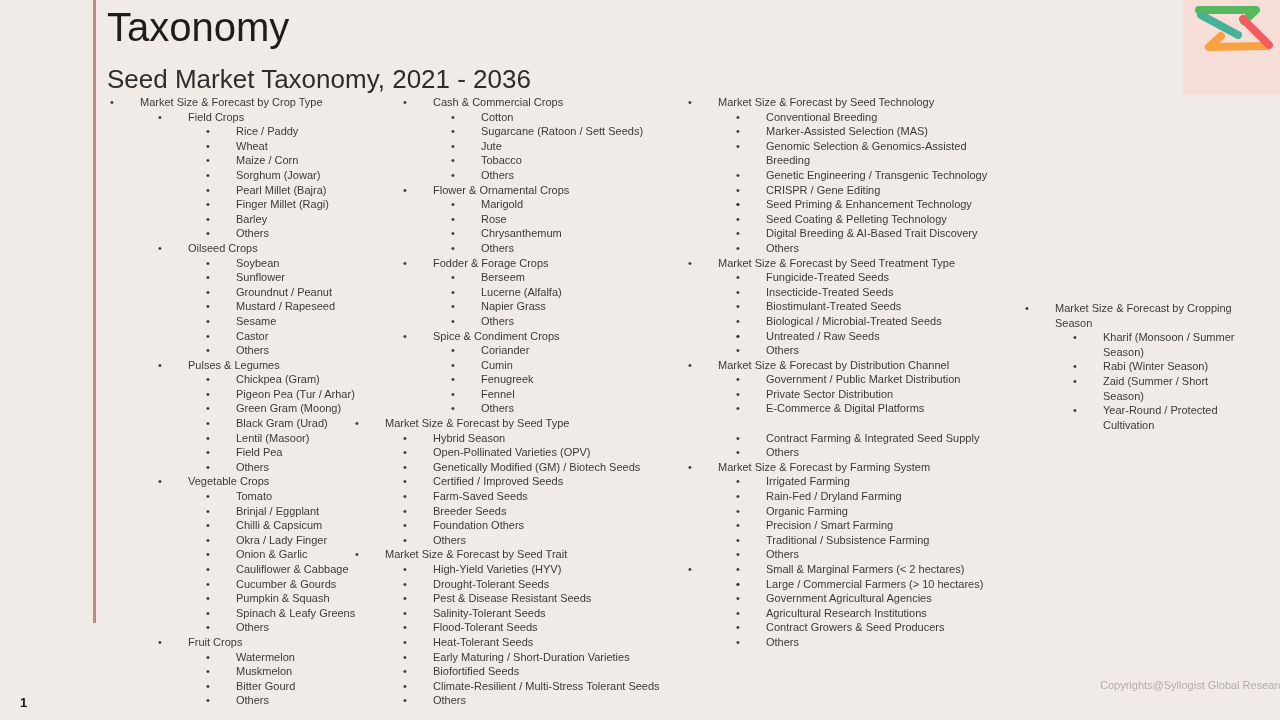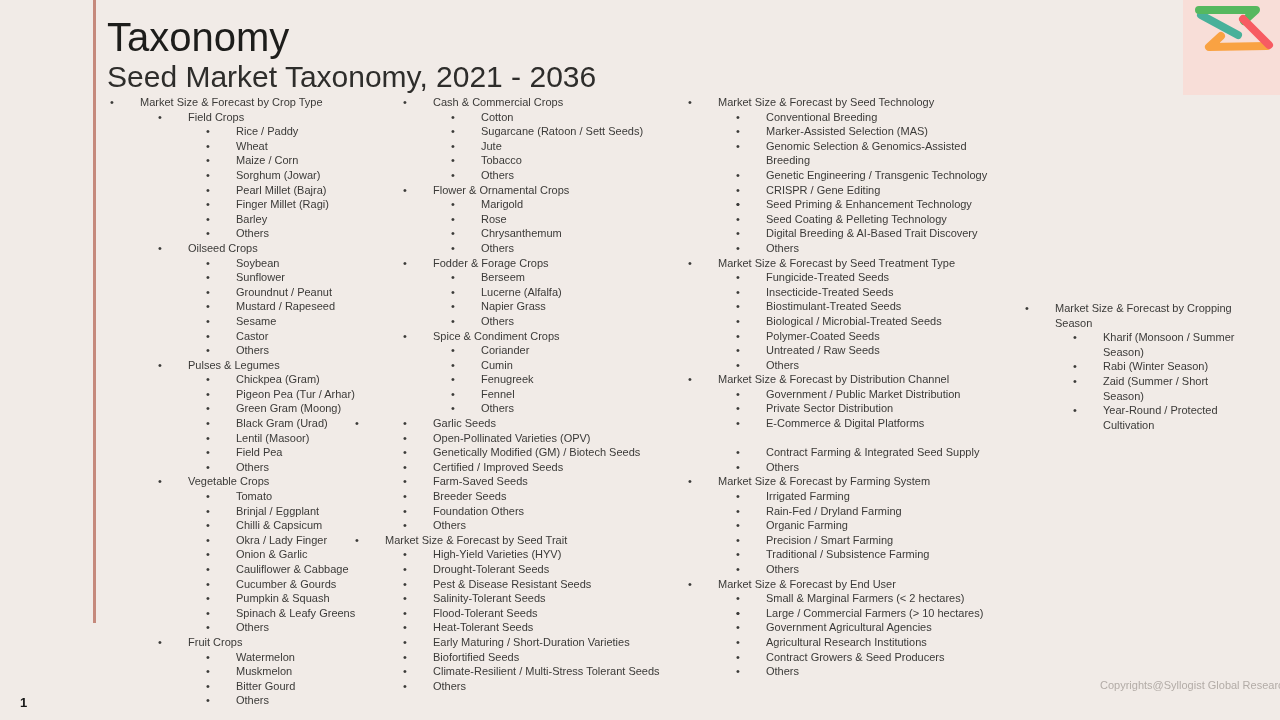--- a/index.html
+++ b/index.html
@@ -8,23 +8,23 @@
     --logo-green:#56b85f; --logo-teal:#48b19a; --logo-red:#f75b62; --logo-orange:#f9a242;
   }
   *{margin:0;padding:0;box-sizing:border-box;}
   html,body{width:1280px;height:720px;}
   body{
     font-family:"Liberation Sans","DejaVu Sans",sans-serif;
     background:var(--bg); color:var(--text); overflow:hidden; position:relative;
   }
   .slide{position:absolute;inset:0;}
   .accent-line{position:absolute;left:93px;top:0;width:3px;height:623px;background:var(--accent);}
-  header{position:absolute;left:107px;top:15px;}
+  header{position:absolute;left:107px;top:5px;}
   h1{font-size:40px;font-weight:400;color:var(--title);letter-spacing:0px;line-height:1.1;}
-  .subtitle{font-size:30px;font-weight:400;color:#2e2d2b;margin-top:1px;}
+  .subtitle{font-size:26px;font-weight:400;color:#2e2d2b;margin-top:15px;}
   .logo{position:absolute;right:0;top:0;width:97px;height:95px;background:var(--logo-bg);}
   .logo svg{display:block;width:97px;height:95px;}
   .stroke{fill:none;stroke-width:8;stroke-linecap:round;stroke-linejoin:round;}
   .s-green{stroke:var(--logo-green);}
   .s-teal{stroke:var(--logo-teal);}
   .s-red{stroke:var(--logo-red);}
   .s-orange{stroke:var(--logo-orange);}
 
   .col{position:absolute;font-size:11px;line-height:14.6px;color:var(--text);}
   #col1{left:102px;top:95px;width:300px;}
@@ -316,24 +316,25 @@
       <div class="item lvl3">
         <span class="bullet">•</span>
         <span class="txt">Fennel</span>
       </div>
       <div class="item lvl3">
         <span class="bullet">•</span>
         <span class="txt">Others</span>
       </div>
       <div class="item lvl1">
         <span class="bullet">•</span>
-      </div>
-      <div class="item lvl2">
-        <span class="bullet">•</span>
-        <span class="txt">Garlic Seeds</span>
+        <span class="txt">Market Size &amp; Forecast by Seed Type</span>
+      </div>
+      <div class="item lvl2">
+        <span class="bullet">•</span>
+        <span class="txt">Hybrid Season</span>
       </div>
       <div class="item lvl2">
         <span class="bullet">•</span>
         <span class="txt">Open-Pollinated Varieties (OPV)</span>
       </div>
       <div class="item lvl2">
         <span class="bullet">•</span>
         <span class="txt">Genetically Modified (GM) / Biotech Seeds</span>
       </div>
       <div class="item lvl2">
@@ -461,21 +462,20 @@
       <div class="item lvl2">
         <span class="bullet">•</span>
         <span class="txt">Biostimulant-Treated Seeds</span>
       </div>
       <div class="item lvl2">
         <span class="bullet">•</span>
         <span class="txt">Biological / Microbial-Treated Seeds</span>
       </div>
       <div class="item lvl2">
         <span class="bullet">•</span>
-        <span class="txt">Polymer-Coated Seeds</span>
       </div>
       <div class="item lvl2">
         <span class="bullet">•</span>
         <span class="txt">Untreated / Raw Seeds</span>
       </div>
       <div class="item lvl2">
         <span class="bullet">•</span>
         <span class="txt">Others</span>
       </div>
       <div class="item lvl1">
@@ -526,21 +526,20 @@
       <div class="item lvl2">
         <span class="bullet">•</span>
         <span class="txt">Traditional / Subsistence Farming</span>
       </div>
       <div class="item lvl2">
         <span class="bullet">•</span>
         <span class="txt">Others</span>
       </div>
       <div class="item lvl1">
         <span class="bullet">•</span>
-        <span class="txt">Market Size &amp; Forecast by End User</span>
       </div>
       <div class="item lvl2">
         <span class="bullet">•</span>
         <span class="txt">Small &amp; Marginal Farmers (&lt; 2 hectares)</span>
       </div>
       <div class="item lvl2">
         <span class="bullet">•</span>
       </div>
       <div class="item lvl2">
         <span class="bullet">•</span>

